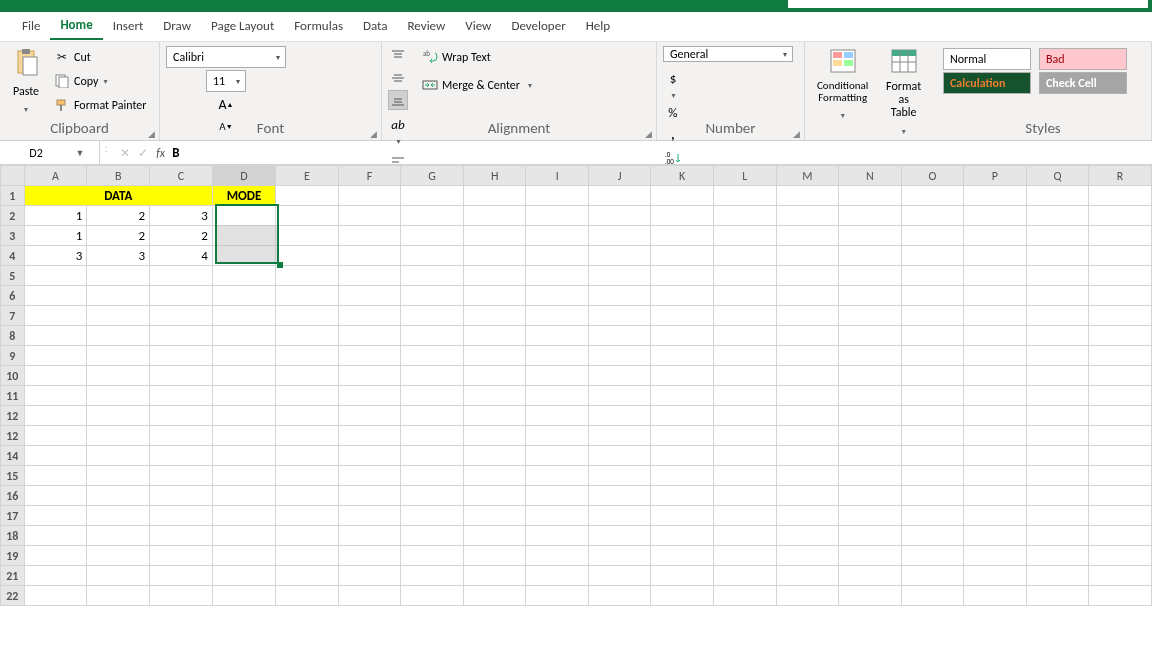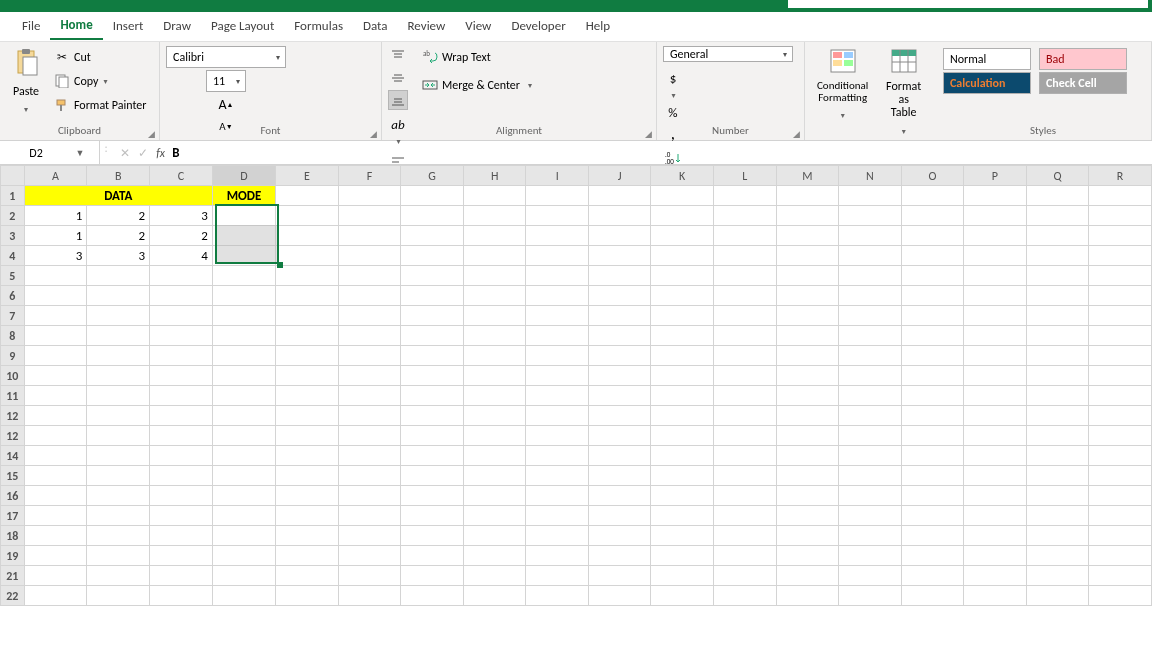--- a/index.html
+++ b/index.html
@@ -10,21 +10,21 @@
 .titlebar .rightbox { position: absolute; right: 4px; top: 0; height: 8px; width: 360px; background: #fff; }
 
 
 .tabs { display: flex; align-items: center; height: 30px; padding: 0 12px; background: #fff; font-size: 13px; color: #444; border-bottom: 1px solid #e1e1e1; }
 .tabs .tab { padding: 4px 10px 6px; cursor: pointer; }
 .tabs .tab.active { color: #107c41; border-bottom: 2px solid #107c41; font-weight: 600; }
 
 
 .ribbon { display: flex; background: #f3f2f1; border-bottom: 1px solid #d2d2d2; height: 99px; font-size: 12px; }
 .group { display: flex; flex-direction: column; border-right: 1px solid #d9d9d9; padding: 4px 6px 0; position: relative; }
-.group .label-row { font-size: 11px; color: #666; text-align: center; padding: 2px 0 3px; position: absolute; bottom: 0; left: 0; right: 0; }
+.group .label-row { font-size: 15px; color: #666; text-align: center; padding: 2px 0 3px; position: absolute; bottom: 0; left: 0; right: 0; }
 .group .launcher { position: absolute; right: 2px; bottom: 2px; width: 11px; height: 11px; font-size: 9px; color: #888; text-align: center; line-height: 11px; border: 1px solid transparent; }
 .group .controls { display: flex; gap: 4px; height: 76px; align-items: flex-start; }
 
 .vstack { display: flex; flex-direction: column; gap: 2px; }
 .hstack { display: flex; gap: 2px; align-items: center; flex-direction: column; }
 
 .bigbtn { display: flex; flex-direction: column; align-items: center; justify-content: center; gap: 6px; padding: 2px 6px; cursor: pointer; text-align: center; }
 .bigbtn svg { display: block; }
 .bigbtn .caret { font-size: 8px; color: #666; }
 
@@ -331,21 +331,21 @@
       </div>
     </div>
   </div>
 
   <div class="group" style="flex:1;min-width:200px">
     <div class="controls" style="flex-wrap:wrap;align-content:flex-start">
       <div>
         <div class="stylecell" style="background:#fff">
             <span>Normal</span>
           </div>
-        <div class="stylecell" style="background:#0c4a6e;color:#ed7d31;font-weight:bold">
+        <div class="stylecell" style="background:#14532d;color:#ed7d31;font-weight:bold">
             <span>Calculation</span>
           </div>
       </div>
       <div>
         <div class="stylecell" style="background:#ffc7ce;color:#9c0006">
             <span>Bad</span>
           </div>
         <div class="stylecell" style="background:#a5a5a5;color:#fff;font-weight:bold">
             <span>Check Cell</span>
           </div>

